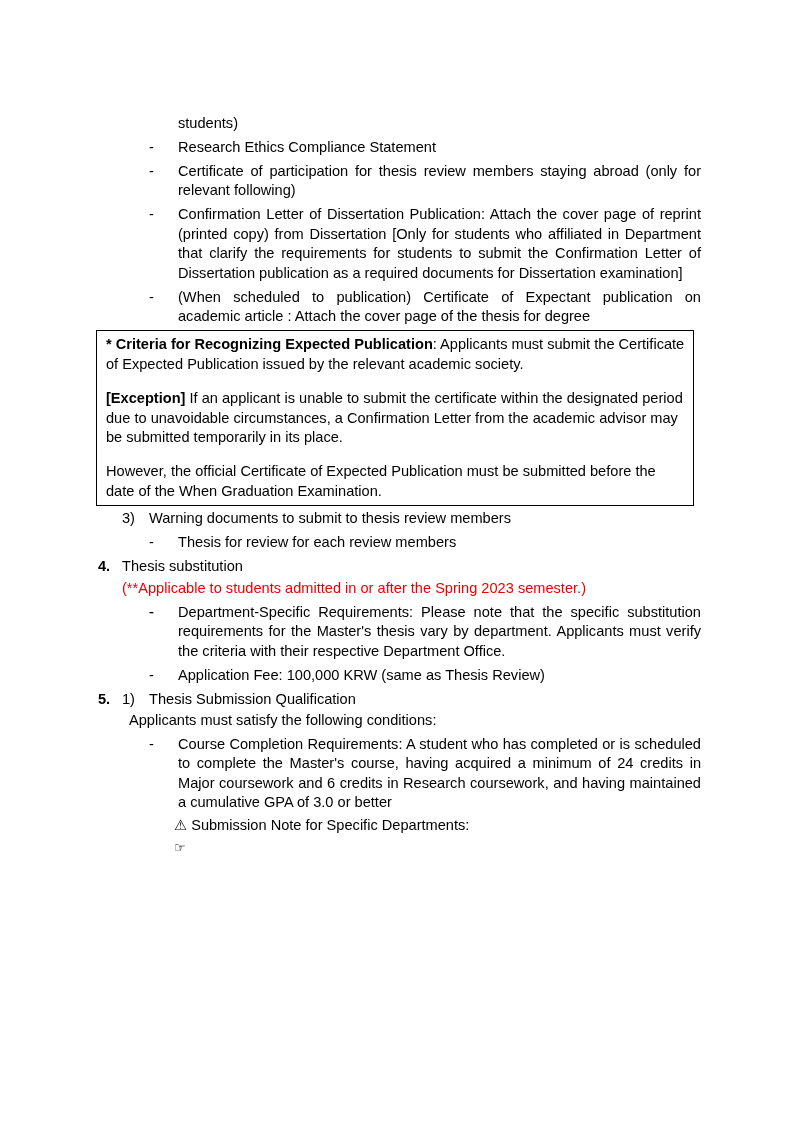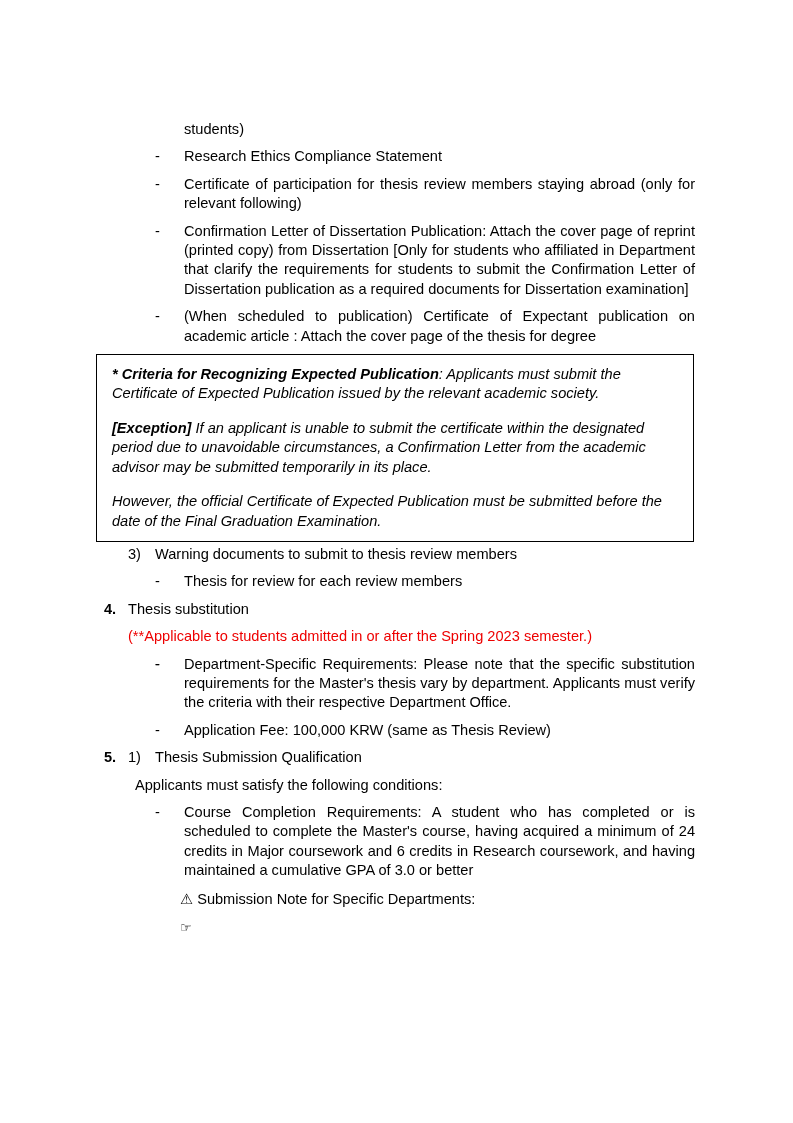--- a/index.html
+++ b/index.html
@@ -3,21 +3,21 @@
 <meta charset="utf-8">
 <style>
   html,body { margin:0; padding:0; }
   body {
     width:793px; height:1123px; background:#ffffff; overflow:hidden;
     color:#000;
     font-family:"Liberation Sans","DejaVu Sans",sans-serif;
     font-size:14.6px; line-height:19.4px;
   }
   .content { margin-left:96px; width:607px; padding-top:112px; }
-  p { margin:8px; }
+  p { margin:2px; }
   .gap { margin-top:4.6px; }
 
   
   .hang { position:relative; padding-left:80px; text-align:justify; }
   .hang .dash { position:absolute; left:51px; font-style:normal; }
   .cont { padding-left:80px; }
 
   
   .l1 { position:relative; padding-left:24px; }
   .l1 .mk { position:absolute; left:0; font-weight:700; }
@@ -27,21 +27,20 @@
   .l2 { position:relative; padding-left:51px; }
   .l2 .mk { position:absolute; left:24px; }
 
   .intro { padding-left:31px; }
 
   
   .note-box {
     box-sizing:border-box; width:598px; margin-top:4px;
     border:1.5px solid var(--box-border,#000);
     padding:2px 6px 2px 7px;
-    font-style:italic;
   }
   .note-box p + p { margin-top:15px; }
   .note-box b { font-weight:700; }
 
   .red { color:var(--red,#e00000); }
 
   
   .note-line { padding-left:76px; margin-top:1px; }
   .pointer { position:relative; padding-left:106px; font-style:italic;
              text-align:justify; text-align-last:justify; }
@@ -71,21 +70,21 @@
   </p>
 
   <p class="hang gap">
     <span class="dash">-</span>
     <span>(When scheduled to publication) Certificate of Expectant publication on academic article : Attach the cover page of the thesis for degree</span>
   </p>
 
   <div class="note-box">
     <p><b>* Criteria for Recognizing Expected Publication</b><span>: Applicants must submit the Certificate of Expected Publication issued by the relevant academic society.</span></p>
     <p><b>[Exception]</b><span> If an applicant is unable to submit the certificate within the designated period due to unavoidable circumstances, a Confirmation Letter from the academic advisor may be submitted temporarily in its place.</span></p>
-    <p><span>However, the official Certificate of Expected Publication must be submitted before the date of the Final Graduation Examination.</span></p>
+    <p><span>However, the official Certificate of Expected Publication must be submitted before the date of the When Graduation Examination.</span></p>
   </div>
 
   <p class="l2" style="margin-top:3px;">
     <span class="mk">3)</span>
     <span>Warning documents to submit to thesis review members</span>
   </p>
 
   <p class="hang gap">
     <span class="dash">-</span>
     <span>Thesis for review for each review members</span>

